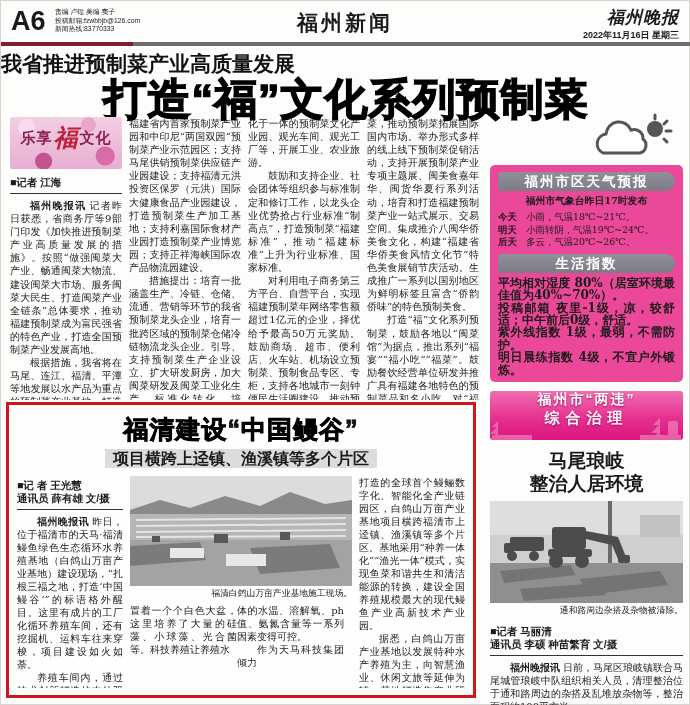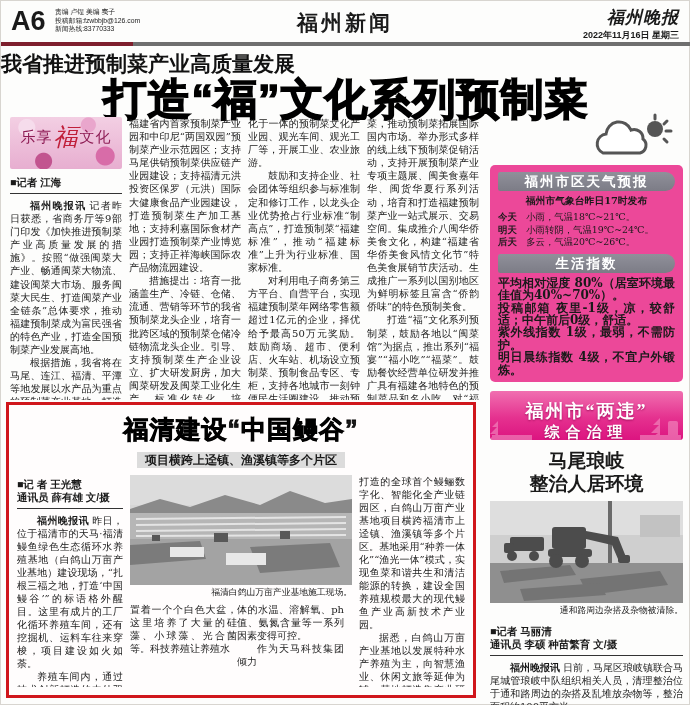--- a/index.html
+++ b/index.html
@@ -38,21 +38,21 @@
   .pc{text-indent:0;}
   b.lead{margin-right:3px;}
 
   .fun-banner{height:52px;border-radius:2px;margin-bottom:4px;position:relative;overflow:hidden;
       background:radial-gradient(circle at 15% 20%,#f6dcec 0 8px,transparent 9px),
                  radial-gradient(circle at 85% 75%,#d86ca8 0 9px,transparent 10px),
                  radial-gradient(circle at 70% 15%,#e9a6cc 0 7px,transparent 8px),
                  radial-gradient(circle at 30% 85%,#c2548f 0 8px,transparent 9px),
                  linear-gradient(180deg,#f3cfe3,#e7aed0);}
   .fun-banner .t{position:absolute;left:0;right:0;top:14px;text-align:center;
-      font-weight:400;color:#8e1d55;font-size:15px;letter-spacing:1px;}
+      font-weight:700;color:#8e1d55;font-size:15px;letter-spacing:1px;}
   .fun-banner .fu{color:#c01f3a;font-size:24px;font-style:italic;font-family:"DejaVu Serif",serif;
       vertical-align:-3px;margin:0 1px;}
 
   .byline{font-size:10.5px;font-weight:bold;padding:3px 0 4px 0;border-bottom:1.4px solid #333;
           margin-bottom:5px;font-family:"Liberation Sans",sans-serif;line-height:13px;}
 
   
   .sidebar{position:absolute;left:489px;top:112px;width:193px;}
   .cloudicon{height:50px;text-align:right;padding-right:8px;}
   .wxbox{background:#ec4899;border-radius:5px;padding:7px 8px 6px 8px;margin-top:2px;}
@@ -64,37 +64,37 @@
   .wx-row b{font-family:"Liberation Sans",sans-serif;}
   .life-items{margin-top:4px;}
   .life-item{font-size:12px;line-height:12.4px;text-align:justify;font-weight:bold;}
   .life-item b{font-family:"Liberation Sans",sans-serif;}
 
   .pinkbanner{margin-top:9px;height:49px;border-radius:3px;position:relative;overflow:hidden;
       background:linear-gradient(180deg,#f06fb0 0%,#e5318f 55%,#dc1480 100%);}
   .pinkbanner svg{position:absolute;inset:0;}
   .pinkbanner .l1,.pinkbanner .l2{position:relative;text-align:center;color:#fff;font-weight:900;
       font-family:"Liberation Sans",sans-serif;text-shadow:0 1px 2px #a30f5e;}
-  .pinkbanner .l1{font-size:18px;margin-top:8px;letter-spacing:2px;font-family:Liberation Serif, serif;}
+  .pinkbanner .l1{font-size:14px;margin-top:0;letter-spacing:2px;}
   .pinkbanner .l2{font-size:15px;letter-spacing:6px;}
 
   .mw-head{margin-top:9px;text-align:center;font-size:19px;font-weight:900;line-height:23px;}
   .mw-photo{margin-top:6px;width:193px;height:102px;background:#c9c9c9;overflow:hidden;}
   .mw-caption{font-size:8.8px;text-align:right;margin-top:2px;color:#222;}
   .mw-byline{margin-top:5px;}
   .mw-body{margin-top:4px;font-size:10px;line-height:13.1px;text-align:justify;}
   .mw-body p{margin:0;}
 
   
   .redbox{position:absolute;left:5px;top:401px;width:470px;height:296px;
           border:3px solid #d0161c;background:#fffdfd;padding:4px 8px;box-sizing:border-box;}
   .eel-head{text-align:center;font-size:25px;font-weight:900;letter-spacing:1px;
             -webkit-text-stroke:0.8px #000;margin-top:4px;}
   .eel-sub{text-align:center;margin-top:3px;}
-  .eel-sub span{background:#dcdcdc;padding:1px 8px;font-size:12px;font-weight:bold;
+  .eel-sub span{background:#dcdcdc;padding:1px 8px;font-size:16px;font-weight:bold;
                 font-family:"Liberation Sans",sans-serif;}
   .eel-row{display:flex;gap:7px;margin-top:6px;height:212px;overflow:hidden;}
   .eel-col{width:108px;overflow:hidden;font-size:10px;line-height:13px;text-align:justify;}
   .eel-col p{margin:0;}
   .eel-mid{width:222px;}
   .eel-photo{width:222px;height:110px;background:#c6c6c6;overflow:hidden;}
   .eel-caption{font-size:8.8px;text-align:right;margin-top:2px;}
   .eel-midcols{display:flex;margin-top:4px;height:78px;overflow:hidden;}
   .eel-midcol{width:107px;font-size:10px;line-height:13px;text-align:justify;overflow:hidden;}
   .eel-midcol p{margin:0;}

